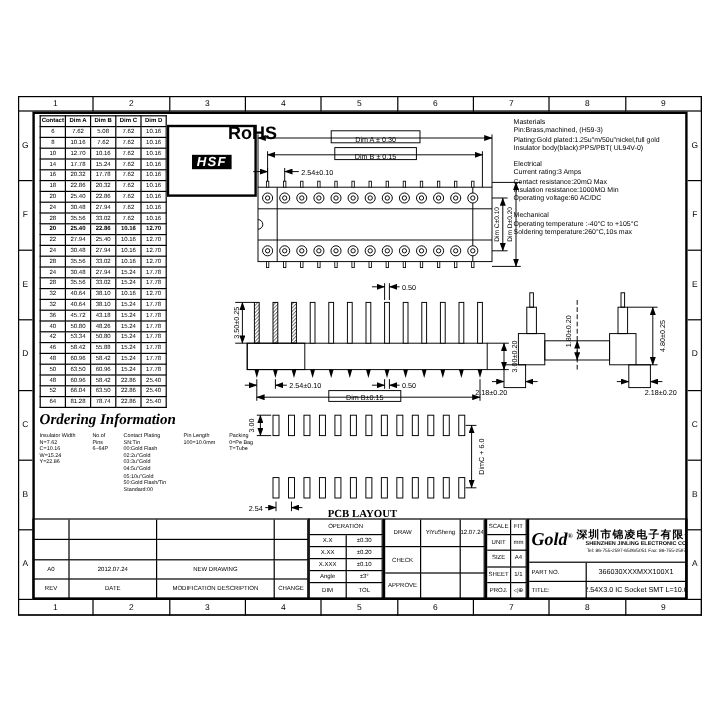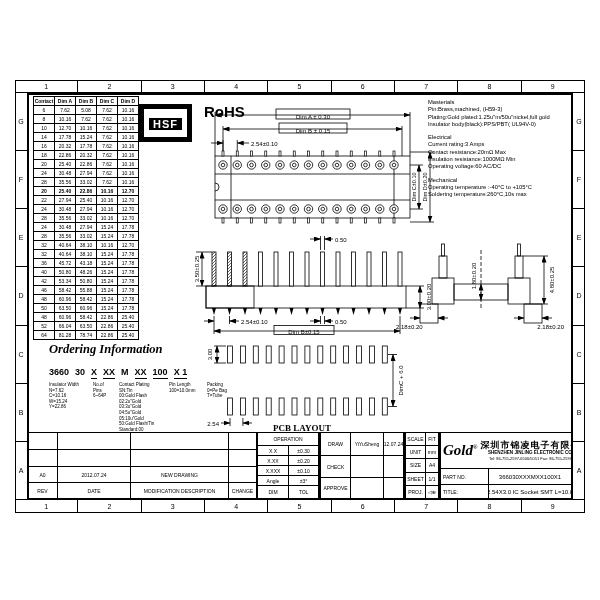--- a/index.html
+++ b/index.html
@@ -15,21 +15,21 @@
   .rcell{border-right:1px solid #000;border-bottom:1px solid #000;font-size:7px;
          display:flex;align-items:center;justify-content:center;box-sizing:border-box;}
   .vruler .rcell{border-bottom:1px solid #000;border-right:none;}
   
   #dim-table{border-collapse:collapse;table-layout:fixed;}
   #dim-table td,#dim-table th{border:1px solid #000;font-size:5px;font-weight:normal;
        text-align:center;padding:0;height:8px;line-height:8px;overflow:hidden;}
   #dim-table .boldrow td{font-weight:bold;}
   #dim-table thead th{font-weight:bold;}
   
-  .hsf-box{border:5px solid #000000;padding:5px;background:#fff;display:inline-block;}
+  .hsf-box{border:2px solid #000000;padding:19px;background:#fff;display:inline-block;font-style:italic;}
   .hsf-in{background:#000;color:#fff;font-weight:bold;font-size:11px;letter-spacing:1px;
           padding:0 4px;line-height:12px;}
   .rohs{font-size:15px;font-weight:bold;}
   
   .spec-line{font-size:5.8px;line-height:7.3px;white-space:nowrap;}
   .spec-title{font-size:5.8px;line-height:7.3px;margin-top:6px;}
   .spec-title:first-child{margin-top:0;}
   
   .ord-title{font-family:"Liberation Serif",serif;font-style:italic;font-weight:bold;font-size:12.5px;}
   .seg{display:inline-block;font-weight:bold;font-size:9px;margin-right:6px;padding-bottom:1px;}
@@ -303,40 +303,39 @@
           <td>78.74</td>
           <td>22.86</td>
           <td>25.40</td>
         </tr>
       </tbody>
   </table>
 
   <div class="abs" style="left:139px;top:104px;">
     <span class="hsf-box"><span class="hsf-in">HSF</span></span>
   </div>
-  <div class="abs rohs" style="left:204px;top:103px;">RoHS</div>
+  <div class="abs rohs" style="left:190px;top:103px;">RoHS</div>
 
   <div class="abs" id="specs" style="left:428px;top:99px;width:152px;">
       <div class="spec-title">Masterials</div>
       <div class="spec-line">Pin:Brass,machined, (H59-3)</div>
       <div class="spec-line">Plating:Gold plated:1.25u"m/50u"nickel,full gold</div>
       <div class="spec-line">Insulator body(black):PPS/PBT( UL94V-0)</div>
       <div class="spec-title">Electrical</div>
       <div class="spec-line">Current rating:3 Amps</div>
       <div class="spec-line">Contact resistance:20mΩ Max</div>
       <div class="spec-line">Insulation resistance:1000MΩ Min</div>
       <div class="spec-line">Operating voltage:60 AC/DC</div>
       <div class="spec-title">Mechanical</div>
       <div class="spec-line">Operating temperature :-40°C to +105°C</div>
       <div class="spec-line">Soldering temperature:260°C,10s max</div>
     </div>
 
-  <div class="abs" style="left:33px;top:342px;width:192px;height:92px;margin-left:16px;">
+  <div class="abs" style="left:33px;top:342px;width:192px;height:92px;">
     <div class="ord-title">Ordering Information</div>
-    <div id="ord-code" style="margin-top:4px;"><span class="seg">3660</span><span class="seg">30</span><span class="seg u">X</span><span class="seg u">XX</span><span class="seg">M</span><span class="seg u">XX</span><span class="seg u">100</span><span class="seg u">X 1</span></div>
     <div id="ord-cols" style="position:relative;height:56px;margin-top:3px;">
         <div class="ord-col" style="left: 0px; top: 0px;">
           <div>Insulator Width</div>
           <div>N=7.62</div>
           <div>C=10.16</div>
           <div>W=15.24</div>
           <div>Y=22.86</div>
         </div>
         <div class="ord-col" style="left: 44px; top: 0px;">
           <div>No.of</div>

